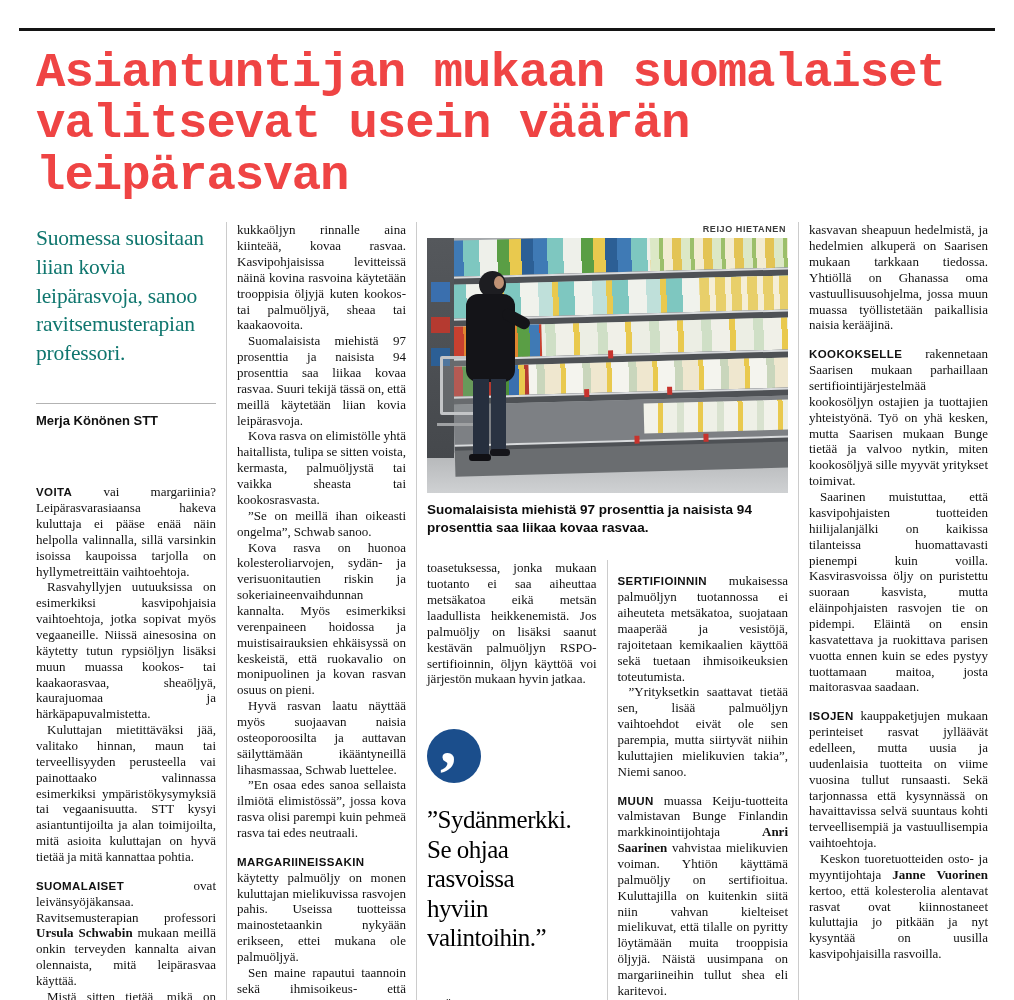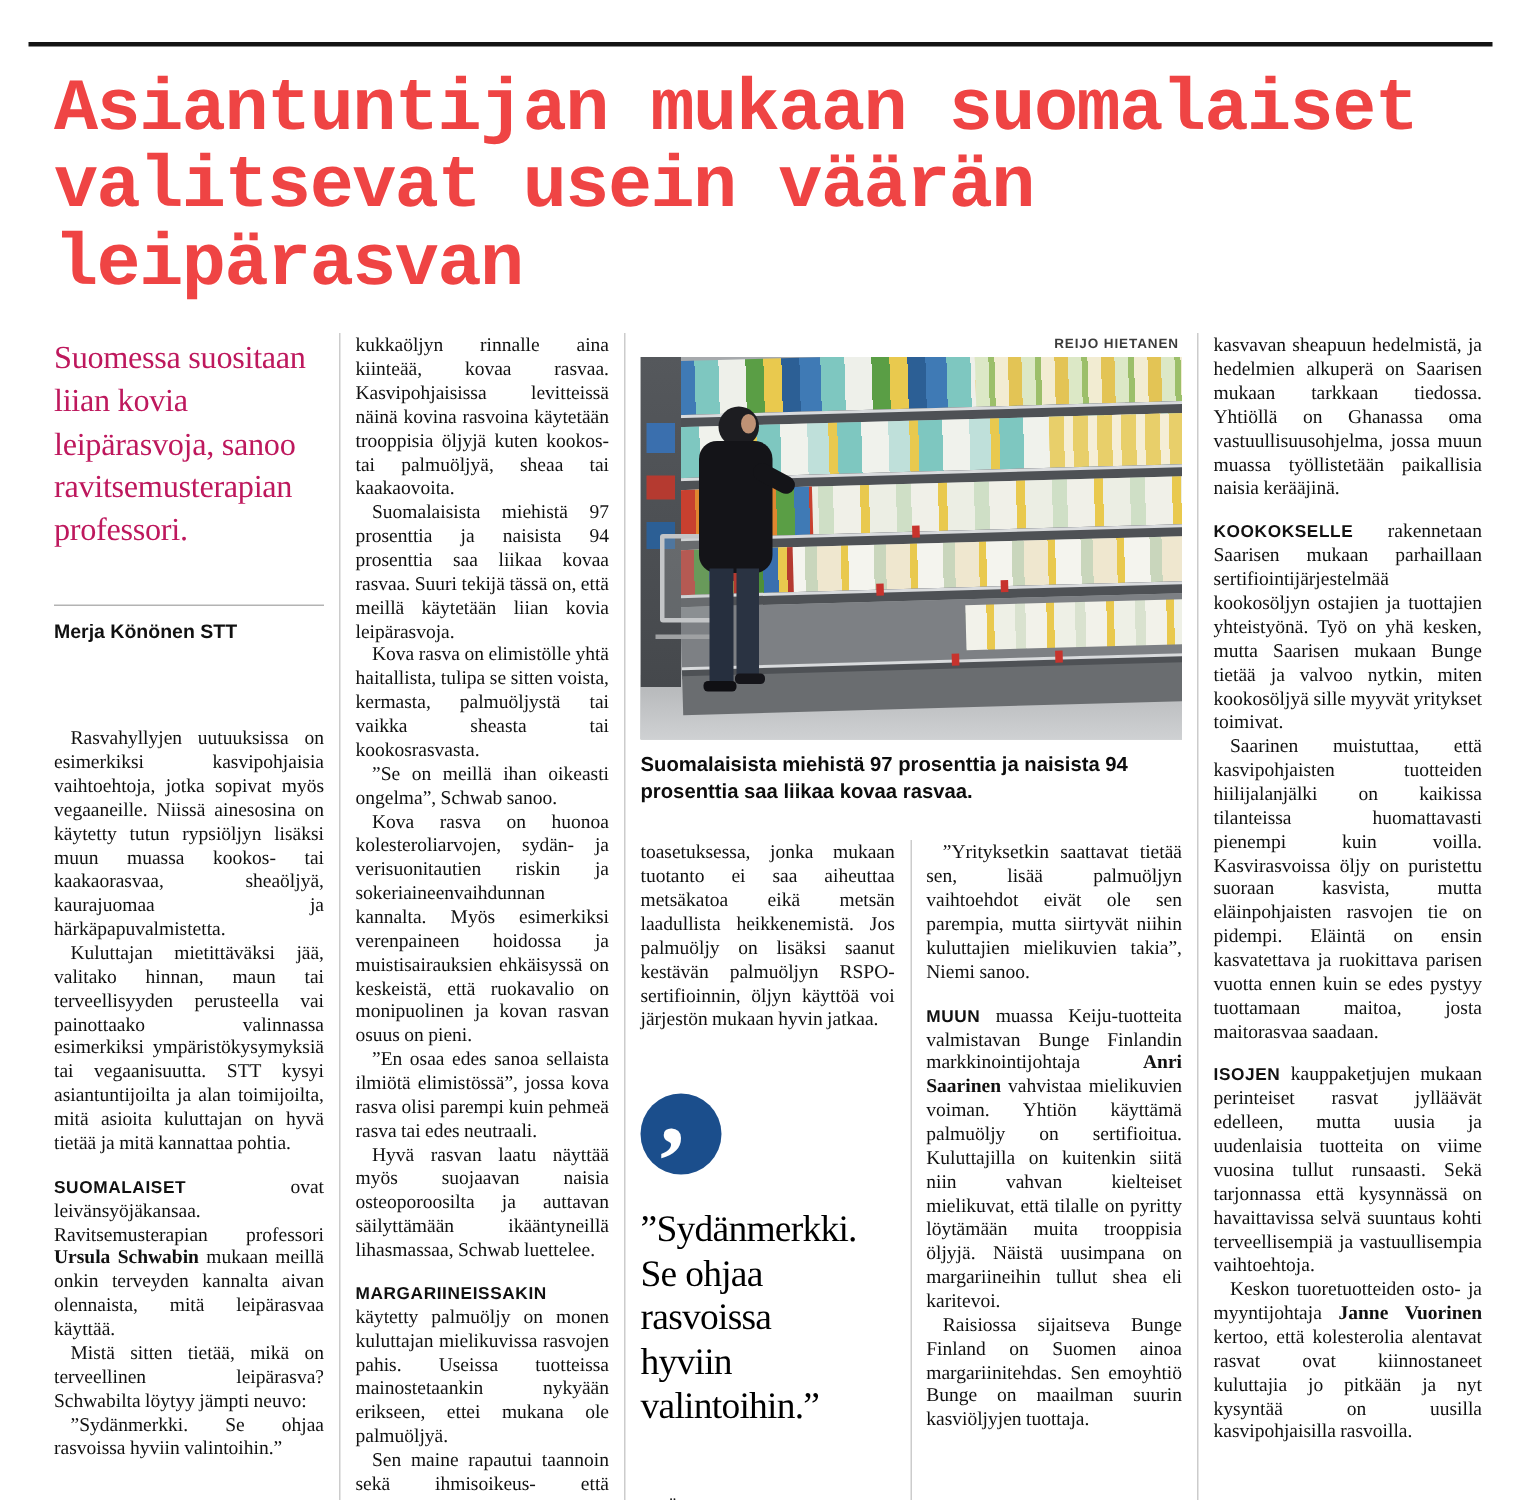--- a/index.html
+++ b/index.html
@@ -20,21 +20,21 @@
     margin:0 26px 0 36px;
     align-items:start;
   }
   .col{padding:0 10px;min-height:800px}
   .col.first{padding-left:0;border-left:none}
   .col.bordered{border-left:1px solid #ccc}
   .col.last{padding-right:0}
 
   
   .standfirst{
-    font-size:21.5px;line-height:1.33;letter-spacing:-.2px;color:#be185d;
+    font-size:21.5px;line-height:1.33;letter-spacing:-.2px;color:#0f766e;
     margin:2px 0 36px 0;
   }
   .byline-block{border-top:1px solid #b3b3b3;padding-top:9px;margin-bottom:56px}
   .byline{font-family:"Liberation Sans",sans-serif;font-weight:bold;font-size:13px;color:#111}
 
   
   .body p{margin:0;font-size:13px;line-height:1.22;text-align:justify;word-spacing:-.3px}
   .body p.indent{text-indent:11px}
   .body p.has-lead{margin-top:13px;text-indent:0}
   .lead{font-family:"Liberation Sans",sans-serif;font-weight:bold;font-size:11.5px;letter-spacing:.4px}
@@ -107,36 +107,37 @@
 <h1 class="headline"><span>Asiantuntijan mukaan suomalaiset</span><br><span>valitsevat usein väärän leipärasvan</span></h1>
 
 <div class="content">
 
   <div class="col first">
     <div class="standfirst">Suomessa suositaan liian kovia leipärasvoja, sanoo ravitsemusterapian professori.</div>
     <div class="byline-block">
       <div class="byline">Merja Könönen STT</div>
     </div>
     <div class="body">
+        <p class="has-lead"><span class="lead">VOITA</span> vai margariinia? Leipärasvarasiaansa hakeva kuluttaja ei pääse enää näin helpolla valinnalla, sillä varsinkin isoissa kaupoissa tarjolla on hyllymetreittäin vaihtoehtoja.</p>
         <p class="indent">Rasvahyllyjen uutuuksissa on esimerkiksi kasvipohjaisia vaihtoehtoja, jotka sopivat myös vegaaneille. Niissä ainesosina on käytetty tutun rypsiöljyn lisäksi muun muassa kookos- tai kaakaorasvaa, sheaöljyä, kaurajuomaa ja härkäpapuvalmistetta.</p>
         <p class="indent">Kuluttajan mietittäväksi jää, valitako hinnan, maun tai terveellisyyden perusteella vai painottaako valinnassa esimerkiksi ympäristökysymyksiä tai vegaanisuutta. STT kysyi asiantuntijoilta ja alan toimijoilta, mitä asioita kuluttajan on hyvä tietää ja mitä kannattaa pohtia.</p>
         <p class="has-lead"><span class="lead">SUOMALAISET</span> ovat leivänsyöjäkansaa. Ravitsemusterapian professori <b>Ursula Schwabin</b> mukaan meillä onkin terveyden kannalta aivan olennaista, mitä leipärasvaa käyttää.</p>
         <p class="indent">Mistä sitten tietää, mikä on terveellinen leipärasva? Schwabilta löytyy jämpti neuvo:</p>
         <p class="indent">”Sydänmerkki. Se ohjaa rasvoissa hyviin valintoihin.”</p>
       </div>
   </div>
 
   <div class="col bordered body">
       <p>kukkaöljyn rinnalle aina kiinteää, kovaa rasvaa. Kasvipohjaisissa levitteissä näinä kovina rasvoina käytetään trooppisia öljyjä kuten kookos- tai palmuöljyä, sheaa tai kaakaovoita.</p>
       <p class="indent">Suomalaisista miehistä 97 prosenttia ja naisista 94 prosenttia saa liikaa kovaa rasvaa. Suuri tekijä tässä on, että meillä käytetään liian kovia leipärasvoja.</p>
       <p class="indent">Kova rasva on elimistölle yhtä haitallista, tulipa se sitten voista, kermasta, palmuöljystä tai vaikka sheasta tai kookosrasvasta.</p>
       <p class="indent">”Se on meillä ihan oikeasti ongelma”, Schwab sanoo.</p>
       <p class="indent">Kova rasva on huonoa kolesteroliarvojen, sydän- ja verisuonitautien riskin ja sokeriaineenvaihdunnan kannalta. Myös esimerkiksi verenpaineen hoidossa ja muistisairauksien ehkäisyssä on keskeistä, että ruokavalio on monipuolinen ja kovan rasvan osuus on pieni.</p>
+      <p class="indent">Hyvä rasvan laatu näyttää myös suojaavan naisia osteoporoosilta ja auttavan säilyttämään ikääntyneillä lihasmassaa, Schwab luettelee.</p>
       <p class="indent">”En osaa edes sanoa sellaista ilmiötä elimistössä”, jossa kova rasva olisi parempi kuin pehmeä rasva tai edes neutraali.</p>
-      <p class="indent">Hyvä rasvan laatu näyttää myös suojaavan naisia osteoporoosilta ja auttavan säilyttämään ikääntyneillä lihasmassaa, Schwab luettelee.</p>
       <p class="has-lead"><span class="lead">MARGARIINEISSAKIN</span> käytetty palmuöljy on monen kuluttajan mielikuvissa rasvojen pahis. Useissa tuotteissa mainostetaankin nykyään erikseen, ettei mukana ole palmuöljyä.</p>
       <p class="indent">Sen maine rapautui taannoin sekä ihmisoikeus- että ympäristöperusteilla. Huolta herätti, että viljelmien tieltä hakattiin laajoja alueita sademetsää esimerkiksi Malesiassa tai Indonesiassa.</p>
     </div>
 
   <div class="col bordered">
     <div class="photo-credit">REIJO HIETANEN</div>
     <div class="photo">
       <div class="ph-floor"></div>
       <div class="ph-shelves">
         <div class="ph-row r1"></div>
@@ -189,20 +190,21 @@
           <div class="pq-icon" style="background: rgb(27, 78, 140);">
               <span>,</span>
             </div>
           <div class="pq-text">”Sydänmerkki.<br>Se ohjaa rasvoissa<br>hyviin valintoihin.”</div>
         </div>
         <div class="body">
             <p class="indent">”Öljypalmu on erittäin tehokas kasvi tuottamaan öljyä hehtaaria kohti laskettuna. Jos palmuöljyä lähdetään korvaamaan muilla kasviöljyillä, tarvitaan paljon lisää pinta-alaa, ja se voi helposti tarkoittaa sitä, että raivataan metsää”, vertaa WWF:n suojeluasiantuntija .</p>
           </div>
       </div>
       <div class="icol right body">
+          <p class="has-lead"><span class="lead">SERTIFIOINNIN</span> mukaisessa palmuöljyn tuotannossa ei aiheuteta metsäkatoa, suojataan maaperää ja vesistöjä, rajoitetaan kemikaalien käyttöä sekä tuetaan ihmisoikeuksien toteutumista.</p>
           <p class="indent">”Yrityksetkin saattavat tietää sen, lisää palmuöljyn vaihtoehdot eivät ole sen parempia, mutta siirtyvät niihin kuluttajien mielikuvien takia”, Niemi sanoo.</p>
           <p class="has-lead"><span class="lead">MUUN</span> muassa Keiju-tuotteita valmistavan Bunge Finlandin markkinointijohtaja <b>Anri Saarinen</b> vahvistaa mielikuvien voiman. Yhtiön käyttämä palmuöljy on sertifioitua. Kuluttajilla on kuitenkin siitä niin vahvan kielteiset mielikuvat, että tilalle on pyritty löytämään muita trooppisia öljyjä. Näistä uusimpana on margariineihin tullut shea eli karitevoi.</p>
           <p class="indent">Raisiossa sijaitseva Bunge Finland on Suomen ainoa margariinitehdas. Sen emoyhtiö Bunge on maailman suurin kasviöljyjen tuottaja.</p>
         </div>
     </div>
   </div>
 
   <div class="col bordered last body">
       <p>kasvavan sheapuun hedelmistä, ja hedelmien alkuperä on Saarisen mukaan tarkkaan tiedossa. Yhtiöllä on Ghanassa oma vastuullisuusohjelma, jossa muun muassa työllistetään paikallisia naisia kerääjinä.</p>
       <p class="has-lead"><span class="lead">KOOKOKSELLE</span> rakennetaan Saarisen mukaan parhaillaan sertifiointijärjestelmää kookosöljyn ostajien ja tuottajien yhteistyönä. Työ on yhä kesken, mutta Saarisen mukaan Bunge tietää ja valvoo nytkin, miten kookosöljyä sille myyvät yritykset toimivat.</p>

